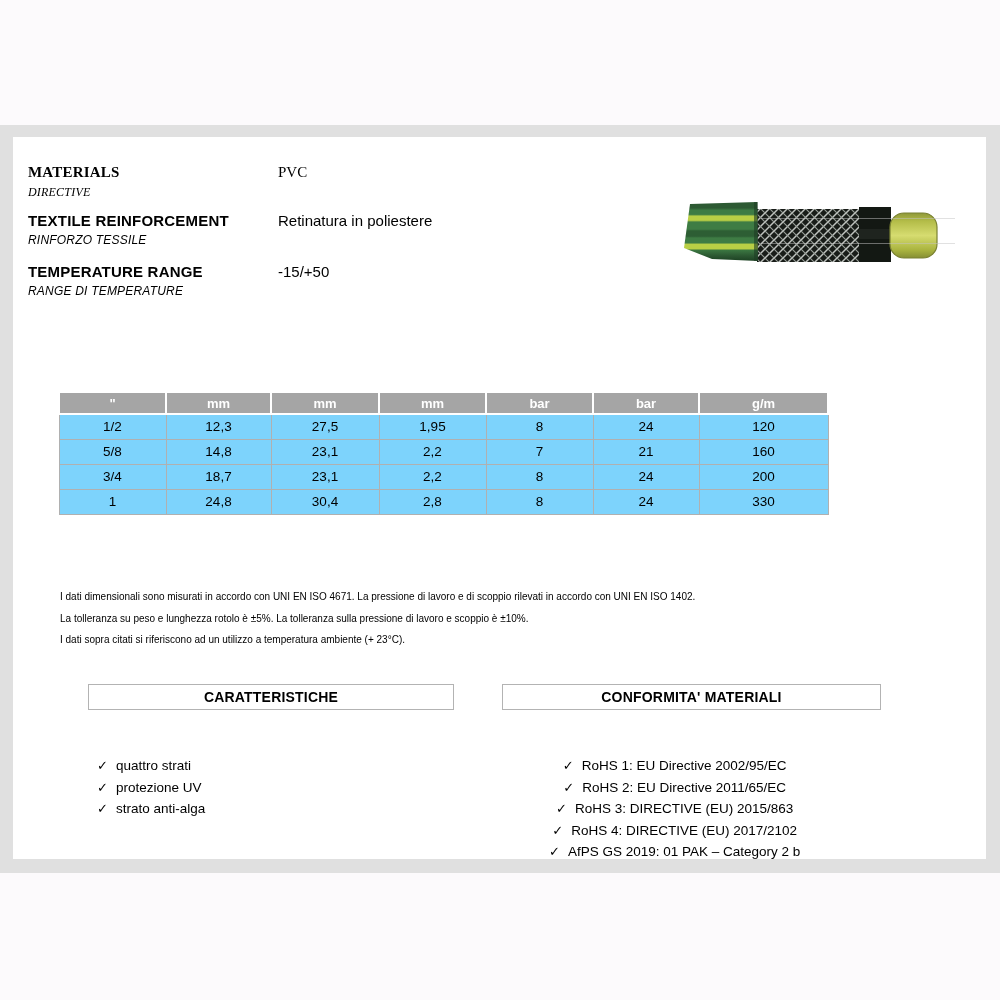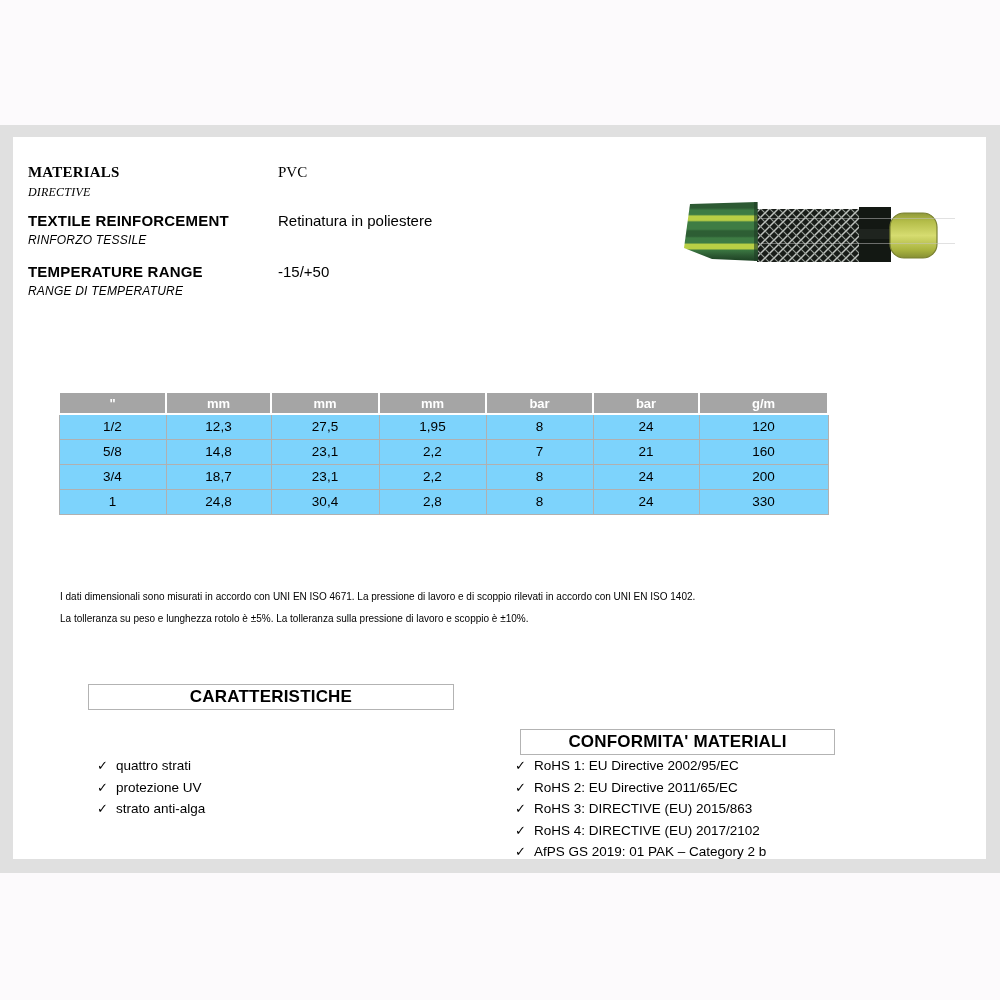--- a/index.html
+++ b/index.html
@@ -63,28 +63,28 @@
     border:1px solid var(--border-light);
     border-top-color:#9a9a9a;
     font-size:13.5px; height:25px; vertical-align:middle;
   }
   
   .notes { position:absolute; left:47px; top:449px; width:900px; font-size:10px; line-height:21.5px; }
   
   .box-title {
     position:absolute; top:547px; height:26px;
     border:1px solid var(--box-border); background:#fff;
-    font-weight:bold; font-size:17px; line-height:24px; text-align:center;
+    font-weight:bold; font-size:14px; line-height:24px; text-align:center;
     letter-spacing:.2px;
   }
   .box-title.features { left:75px; width:366px; }
-  .box-title.compliance { left:507px; width:315px;margin-top:45px; }
+  .box-title.compliance { left:489px; width:379px; }
   .check-list { position:absolute; top:576px; list-style:none;margin-top:42px; }
   .check-list.features { left:84px; }
-  .check-list.compliance { left:502px; }
+  .check-list.compliance { left:536px;text-align:center; }
   .check-list li { font-size:13.5px; line-height:21.6px; white-space:nowrap; }
   .check-icon { display:inline-block; margin-right:8px; font-size:13px; }
 </style>
 </head>
 <body>
 
 <div class="band"></div>
 
 <div class="card">
 
@@ -210,20 +210,21 @@
         <td>8</td>
         <td>24</td>
         <td>330</td>
       </tr>
     </tbody>
   </table>
 
   <div class="notes">
     <div>I dati dimensionali sono misurati in accordo con UNI EN ISO 4671. La pressione di lavoro e di scoppio rilevati in accordo con UNI EN ISO 1402.</div>
     <div>La tolleranza su peso e lunghezza rotolo è ±5%. La tolleranza sulla pressione di lavoro e scoppio è ±10%.</div>
+    <div>I dati sopra citati si riferiscono ad un utilizzo a temperatura ambiente (+ 23°C).</div>
   </div>
 
   <div class="box-title features">CARATTERISTICHE</div>
   <ul class="check-list features">
     <li><span class="check-icon">✓</span><span>quattro strati</span></li>
     <li><span class="check-icon">✓</span><span>protezione UV</span></li>
     <li><span class="check-icon">✓</span><span>strato anti-alga</span></li>
   </ul>
 
   <div class="box-title compliance">CONFORMITA' MATERIALI</div>

